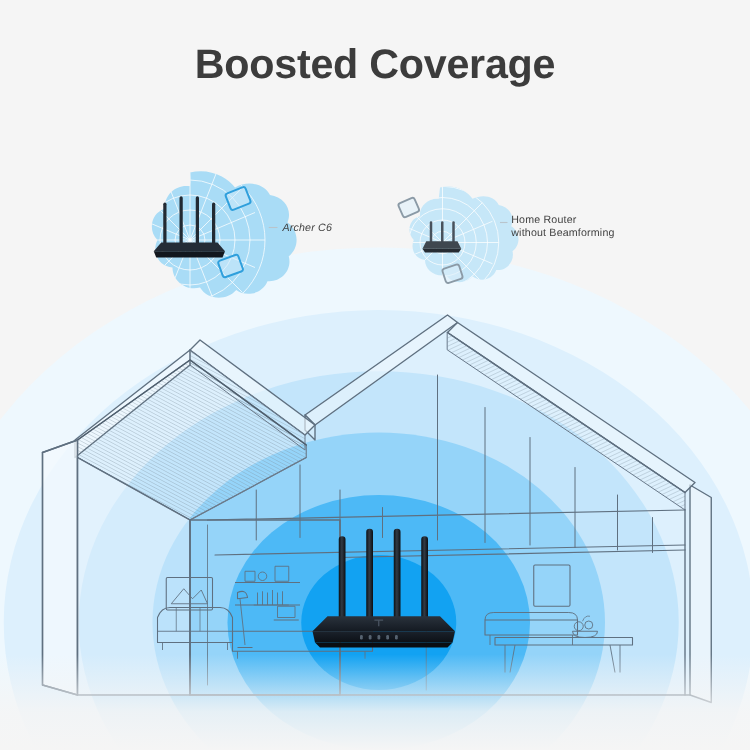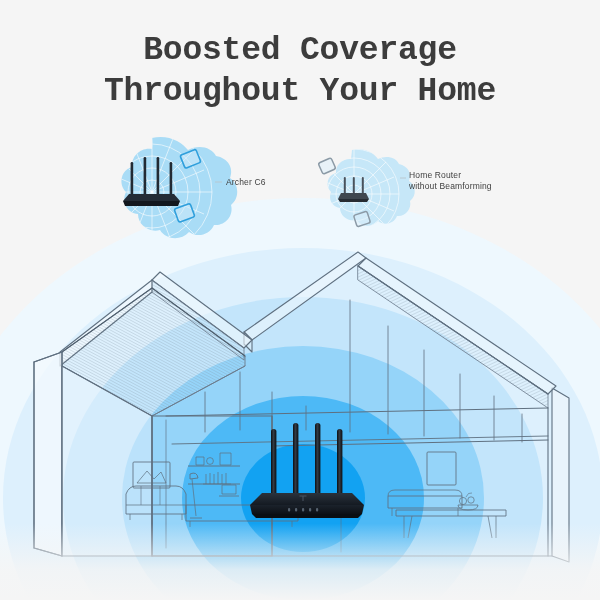--- a/index.html
+++ b/index.html
@@ -10,43 +10,41 @@
     -webkit-font-smoothing:antialiased;
   }
   #stage{position:absolute;inset:0;width:600px;height:600px;}
 
   
   .headline{
     position:absolute;left:0;top:30px;width:600px;
     text-align:center;color:#3c3c3c;
     font-size:33px;line-height:41px;font-weight:700;
     letter-spacing:-0.2px;
-    font-family:Liberation Mono, monospace;
   }
   .headline span{display:block;}
 
   
   .cmp-label{
     position:absolute;color:#3f3f3f;font-size:8.5px;line-height:11px;
     letter-spacing:0.15px;white-space:nowrap;
   }
-  #label-archer{left:226px;top:177px;}
+  #label-archer{left:226px;top:177px;font-style:italic;}
   #label-other{left:409px;top:170px;}
 
   
   svg.art{position:absolute;left:0;top:0;width:600px;height:600px;display:block;}
 </style>
 </head>
 <body>
 
 <div id="stage">
 
   <div class="headline">
     <span>Boosted Coverage</span>
-    <span>Throughout Your Home</span>
   </div>
 
   <svg class="art" viewBox="0 0 600 600">
     <defs>
 
       <radialGradient id="ringGrad" cx="50%" cy="50%" r="50%">
         <stop offset="0%" stop-color="#0e9cf0" stop-opacity="1"></stop>
         <stop offset="18%" stop-color="#2bacf4" stop-opacity="0.95"></stop>
         <stop offset="36%" stop-color="#63c4f8" stop-opacity="0.72"></stop>
         <stop offset="55%" stop-color="#9bd8fb" stop-opacity="0.5"></stop>

